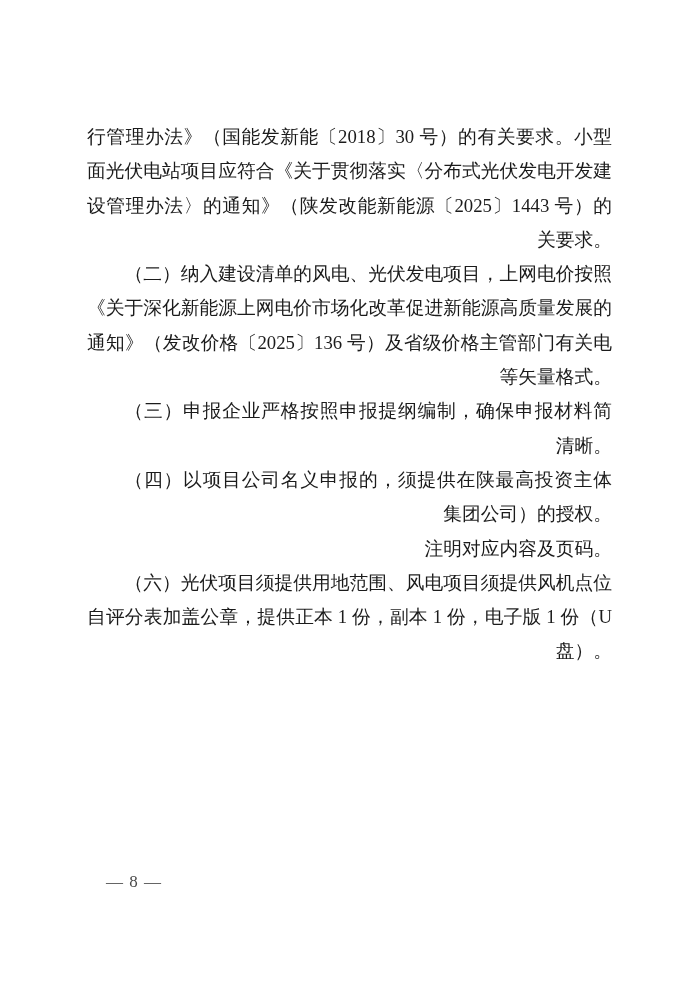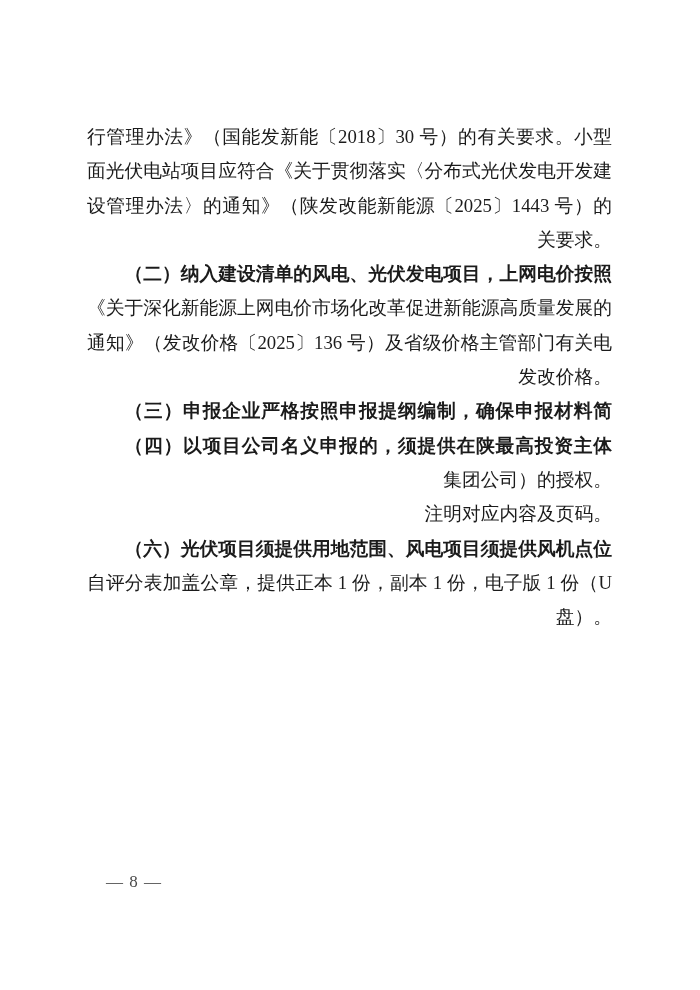--- a/index.html
+++ b/index.html
@@ -37,21 +37,20 @@
   
   .line.just {
     white-space: normal;
     text-align: justify;
     text-align-last: justify;
     text-justify: inter-character;
     overflow: hidden;
   }
   .line.ind {
     text-indent: 2em;
-    font-weight: bold;
   }
   .footer {
     position: absolute;
     left: 106px;
     top: 872px;
     font-size: 17px;
     line-height: 20px;
     color: #4a4a4a;
     letter-spacing: 1px;
   }
@@ -61,22 +60,23 @@
 
 <div class="page">
   <div class="doc-body">
       <div class="line just">行管理办法》（国能发新能〔2018〕30 号）的有关要求。小型地</div>
       <div class="line just">面光伏电站项目应符合《关于贯彻落实〈分布式光伏发电开发建</div>
       <div class="line just">设管理办法〉的通知》（陕发改能新能源〔2025〕1443 号）的有</div>
       <div class="line">关要求。</div>
       <div class="line just ind">（二）纳入建设清单的风电、光伏发电项目，上网电价按照</div>
       <div class="line just">《关于深化新能源上网电价市场化改革促进新能源高质量发展的</div>
       <div class="line just">通知》（发改价格〔2025〕136 号）及省级价格主管部门有关电价</div>
-      <div class="line">发改价格。</div>
+      <div class="line">等矢量格式。</div>
       <div class="line just ind">（三）申报企业严格按照申报提纲编制，确保申报材料简洁、</div>
+      <div class="line">清晰。</div>
       <div class="line just ind">（四）以项目公司名义申报的，须提供在陕最高投资主体（或</div>
       <div class="line">集团公司）的授权。</div>
       <div class="line">注明对应内容及页码。</div>
       <div class="line just ind">（六）光伏项目须提供用地范围、风电项目须提供风机点位</div>
       <div class="line just">自评分表加盖公章，提供正本 1 份，副本 1 份，电子版 1 份（U</div>
       <div class="line">盘）。</div>
     </div>
   <div class="footer">— 8 —</div>
 </div>
 

